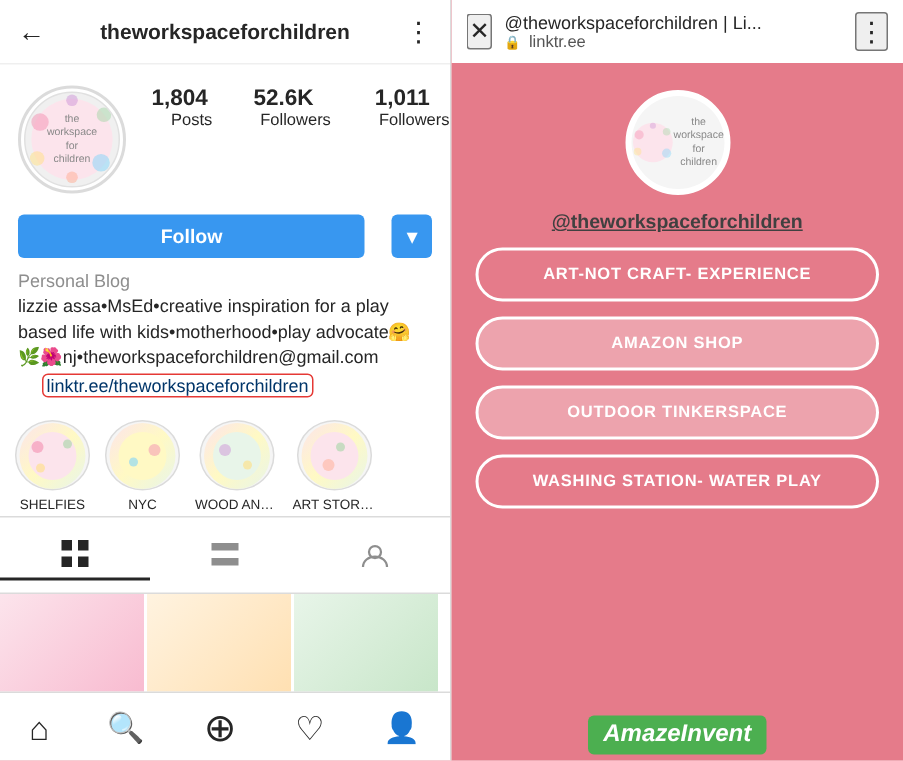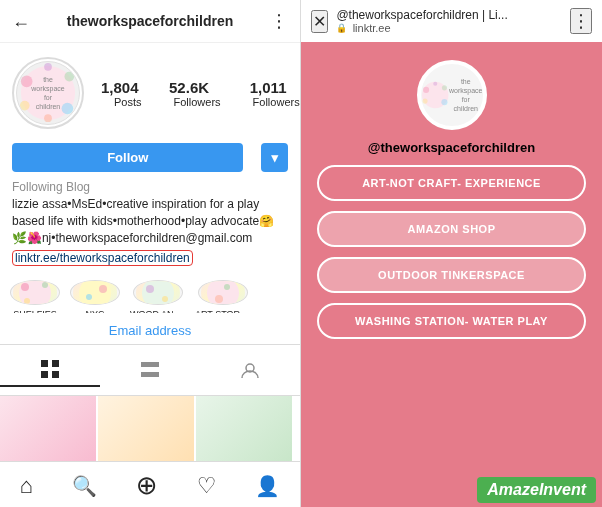--- a/index.html
+++ b/index.html
@@ -43,21 +43,20 @@
       cursor: pointer;
       font-size: 18px;
       color: #262626;
       display: flex;
       align-items: center;
     }
 
     .profile-section {
       padding: 14px 12px 8px;
       display: flex;
-      align-items: center;
       gap: 14px;
     }
 
     .profile-avatar {
       width: 72px;
       height: 72px;
       border-radius: 50%;
       background: #fff;
       border: 2px solid #dbdbdb;
       display: flex;
@@ -170,20 +169,21 @@
     }
 
     .bio-link {
       font-size: 12px;
       color: #003569;
       text-decoration: none;
       border: 1.5px solid #e53935;
       border-radius: 4px;
       padding: 0 2px;
       display: inline-block;
+      margin-left: 16px;
     }
 
     .highlights-section {
       padding: 8px 0 4px;
       display: flex;
       gap: 10px;
       padding-left: 10px;
       overflow-x: auto;
     }
 
@@ -383,22 +383,23 @@
       justify-content: center;
       font-size: 8px;
       color: #888;
       text-align: center;
       line-height: 1.4;
     }
 
     .linktree-username {
       font-size: 13px;
       font-weight: 600;
-      color: #000000;
+      color: #404040;
       text-align: center;
+      text-decoration: underline;
     }
 
     .linktree-btn {
       width: 100%;
       background: transparent;
       border: 2px solid #fff;
       border-radius: 25px;
       padding: 10px 16px;
       color: #fff;
       font-size: 11px;
@@ -408,21 +409,21 @@
       letter-spacing: 0.5px;
     }
 
     .linktree-btn.filled {
       background: rgba(255,255,255,0.3);
     }
 
     .right-bottom {
       position: relative;
       display: flex;
-      justify-content: flex-end;
+      justify-content: center;
       padding: 4px 6px;
     }
 
     .amazeinvent-label {
       background: #4caf50;
       color: #fff;
       font-size: 16px;
       font-weight: 800;
       font-style: italic;
       padding: 4px 10px;
@@ -480,21 +481,21 @@
       </div>
     </div>
   </div>
 
   <div class="follow-section">
     <button class="follow-btn">Follow</button>
     <button class="dropdown-btn">▾</button>
   </div>
 
   <div class="bio-section">
-    <div class="bio-category">Following Blog</div>
+    <div class="bio-category">Personal Blog</div>
     <div class="bio-text">lizzie assa•MsEd•creative inspiration for a play based life with kids•motherhood•play advocate🤗🌿🌺nj•theworkspaceforchildren@gmail.com</div>
     <a class="bio-link" href="#">linktr.ee/theworkspaceforchildren</a>
   </div>
 
   <div class="highlights-section">
     <div class="highlight-item">
       <div class="highlight-circle">
         <div class="highlight-circle-inner">
           <svg width="36" height="36" viewBox="0 0 36 36">
             <circle cx="18" cy="18" r="16" fill="#fce4ec"></circle>
@@ -537,23 +538,20 @@
             <circle cx="18" cy="18" r="16" fill="#fce4ec"></circle>
             <circle cx="22" cy="12" r="3" fill="#a5d6a7" opacity="0.6"></circle>
             <circle cx="14" cy="24" r="4" fill="#ffab91" opacity="0.5"></circle>
           </svg>
         </div>
       </div>
       <span class="highlight-label">ART STORAGE ON B</span>
     </div>
   </div>
 
-  <div class="email-section">
-    <a class="email-link" href="#">Email address</a>
-  </div>
 
   <div class="divider"></div>
 
   <div class="grid-tabs">
     <div class="grid-tab active">
       <svg width="20" height="20" viewBox="0 0 20 20" fill="#262626">
         <rect x="1" y="1" width="7" height="7"></rect>
           <rect x="12" y="1" width="7" height="7"></rect>
         <rect x="1" y="12" width="7" height="7"></rect>
           <rect x="12" y="12" width="7" height="7"></rect>

